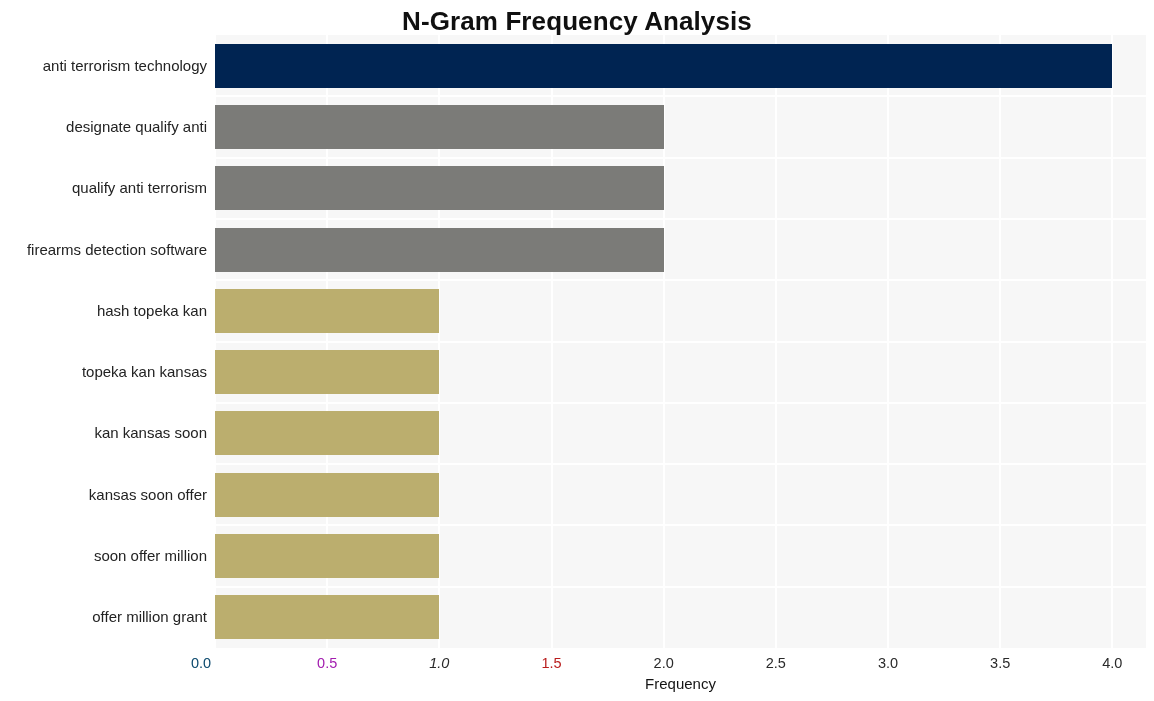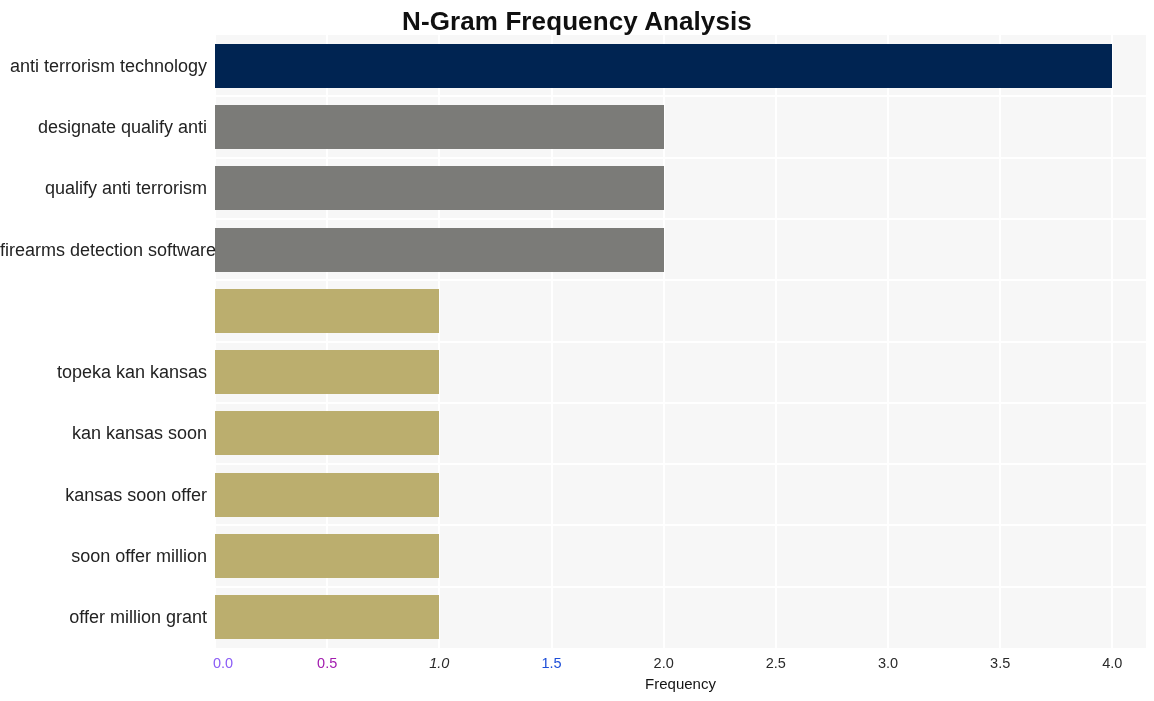--- a/index.html
+++ b/index.html
@@ -70,21 +70,21 @@
     position: absolute;
     height: 44px;
     left: 0;
   }
 
   
   .ytick {
     position: absolute;
     right: 1146px;      
     text-align: right;
-    font-size: 18px;
+    font-size: 15px;
     color: #232323;
     white-space: nowrap;
     line-height: 18px;
   }
   #y-tick-labels {
     position: absolute;
     left: 0;
     top: 0;
     width: 207px;
     height: 701px;
@@ -168,32 +168,33 @@
         <div class="bar" title="soon offer million: 1" style="top: 499.05px; width: 224.337px; background: rgb(187, 174, 110);"></div>
         <div class="bar" title="offer million grant: 1" style="top: 560.35px; width: 224.337px; background: rgb(187, 174, 110);"></div>
       </div>
   </div>
 
   <div id="y-tick-labels">
       <div class="ytick" style="top: 56.65px;">anti terrorism technology</div>
       <div class="ytick" style="top: 117.95px;">designate qualify anti</div>
       <div class="ytick" style="top: 179.25px;">qualify anti terrorism</div>
       <div class="ytick" style="top: 240.55px;">firearms detection software</div>
+      <div class="ytick" style="top: 301.85px;">hash topeka kan</div>
       <div class="ytick" style="top: 363.15px;">topeka kan kansas</div>
       <div class="ytick" style="top: 424.45px;">kan kansas soon</div>
       <div class="ytick" style="top: 485.75px;">kansas soon offer</div>
       <div class="ytick" style="top: 547.05px;">soon offer million</div>
       <div class="ytick" style="top: 608.35px;">offer million grant</div>
     </div>
 
   <div id="x-tick-labels">
-      <div class="xtick" style="left: 223px; color: #8b5cf6;">0.0</div>
+      <div class="xtick" style="left: 201px; color: #0c4a6e;">0.0</div>
       <div class="xtick" style="left: 327.169px; color: #a21caf;">0.5</div>
       <div class="xtick" style="left: 439.337px; color: rgb(42, 42, 42); font-style: italic;">1.0</div>
-      <div class="xtick" style="left: 551.506px; color: #1d4ed8;">1.5</div>
+      <div class="xtick" style="left: 551.506px; color: #b91c1c;">1.5</div>
       <div class="xtick" style="left: 663.675px; color: rgb(42, 42, 42);">2.0</div>
       <div class="xtick" style="left: 775.843px; color: rgb(42, 42, 42);">2.5</div>
       <div class="xtick" style="left: 888.012px; color: rgb(42, 42, 42);">3.0</div>
       <div class="xtick" style="left: 1000.18px; color: rgb(42, 42, 42);">3.5</div>
       <div class="xtick" style="left: 1112.35px; color: rgb(42, 42, 42);">4.0</div>
     </div>
 
   <div id="x-axis-label">Frequency</div>
 
 </div>

